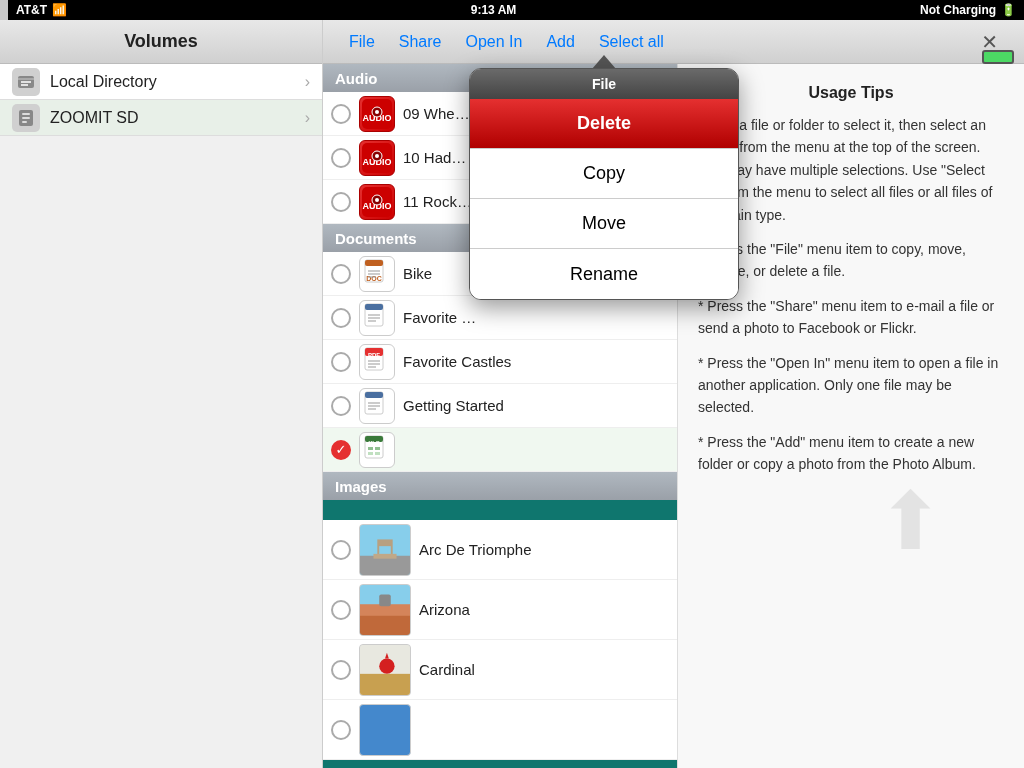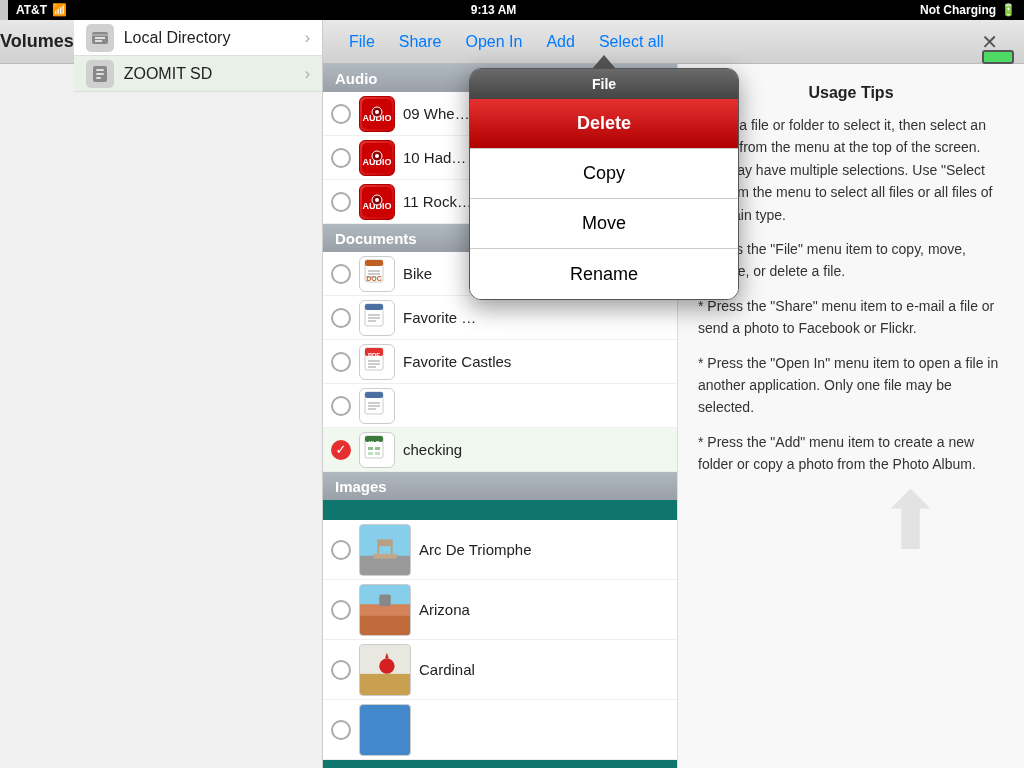--- a/index.html
+++ b/index.html
@@ -36,21 +36,21 @@
       top: 20px; left: 0; right: 0; bottom: 0;
       display: flex;
     }
 
     
     .sidebar {
       width: 323px;
       background: #f0f0f0;
       border-right: 1px solid #ccc;
       display: flex;
-      flex-direction: row;
+      flex-direction: column;
     }
     .sidebar-header {
       height: 44px;
       background: linear-gradient(to bottom, #e8e8e8, #d0d0d0);
       display: flex;
       align-items: center;
       justify-content: center;
       border-bottom: 1px solid #bbb;
     }
     .sidebar-title {
@@ -462,36 +462,36 @@
 
         <div class="file-row">
           <div class="file-checkbox"></div>
           <div class="file-icon doc">
             <svg width="30" height="30" viewBox="0 0 30 30">
                 <rect x="3" y="1" width="18" height="22" rx="2" fill="#fff" stroke="#ccc"></rect>
                 <rect x="3" y="1" width="18" height="6" rx="2" fill="#4a6fa0"></rect>
                 <path d="M6 12 L18 12 M6 15 L18 15 M6 18 L14 18" stroke="#999" stroke-width="1.2"></path>
               </svg>
           </div>
+          <span class="file-name">Getting Started</span>
         </div>
 
         <div class="file-row selected">
           <div class="file-checkbox checked"></div>
           <div class="file-icon xls">
             <svg width="30" height="30" viewBox="0 0 30 30">
                 <rect x="3" y="1" width="18" height="22" rx="2" fill="#fff" stroke="#ccc"></rect>
                 <rect x="3" y="1" width="18" height="6" rx="2" fill="#3a7a3a"></rect>
                 <text x="12" y="10" text-anchor="middle" font-size="6" fill="#fff" font-weight="bold">XLS</text>
                 <rect x="6" y="12" width="5" height="3" fill="#90c090"></rect>
                 <rect x="13" y="12" width="5" height="3" fill="#90c090"></rect>
                 <rect x="6" y="17" width="5" height="3" fill="#c0e0c0"></rect>
                 <rect x="13" y="17" width="5" height="3" fill="#c0e0c0"></rect>
               </svg>
           </div>
-          <span class="file-name">checking</span>
         </div>
 
         <div class="section-header">
           <span>Images</span>
         </div>
 
         <div class="file-row" style="height:60px;margin-top:20px;">
           <div class="file-checkbox"></div>
           <div class="file-icon img arc-thumb" style="width:52px;height:52px;border-radius:4px;overflow:hidden;">
             <svg width="52" height="52" viewBox="0 0 52 52">

